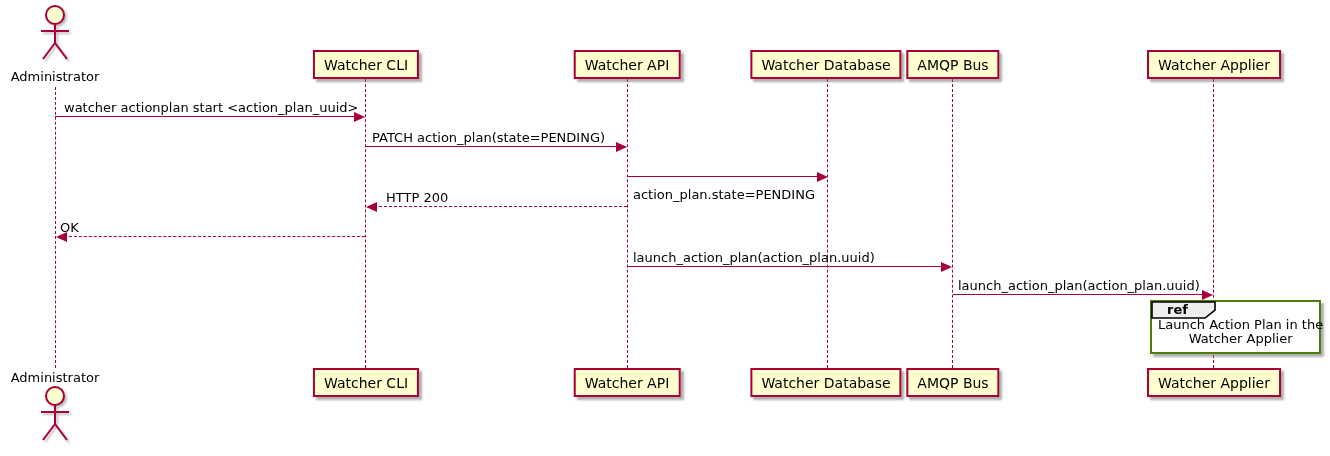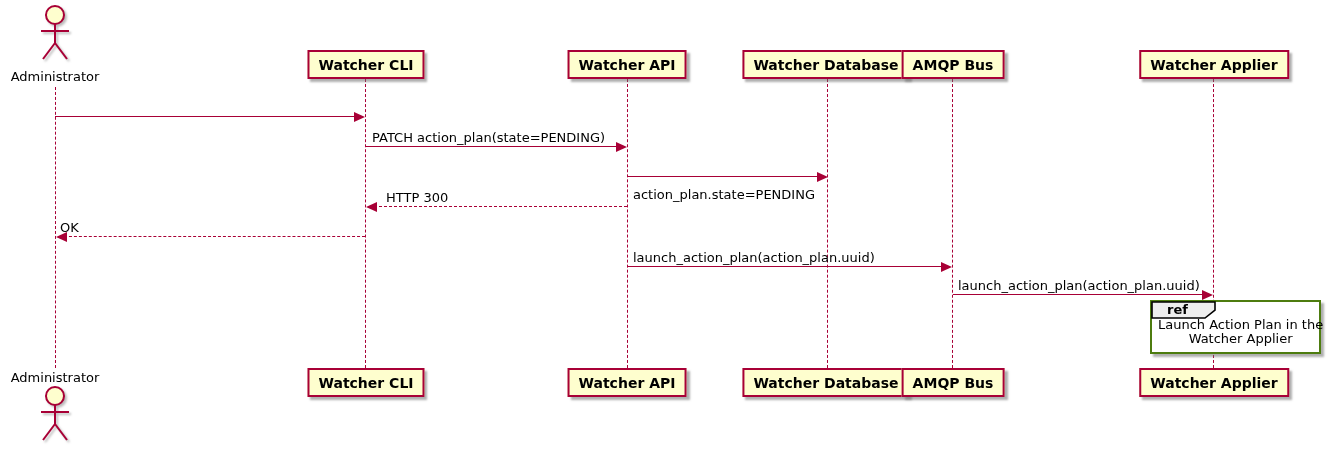--- a/index.html
+++ b/index.html
@@ -25,21 +25,20 @@
     box-sizing:border-box;
     background:#FEFECE;
     border:2px solid #A80036;
     height:29px;
     padding:0 9px;
     display:flex;align-items:center;justify-content:center;
     font-size:14px;
     white-space:nowrap;
     box-shadow:3px 3px 2px rgba(110,110,110,0.55);
     z-index:3;
-    font-weight:bold;
   }
   
   .actor-figure{position:absolute;z-index:3;filter:drop-shadow(2.5px 2.5px 1px rgba(120,120,120,0.5));}
   .actor-label{
     position:absolute;transform:translateX(-50%);
     font-size:13px;white-space:nowrap;z-index:3;
   }
   
   .msg-label{position:absolute;font-size:13px;white-space:nowrap;z-index:2;}
   .msg-line{position:absolute;height:0;z-index:2;}
@@ -89,32 +88,33 @@
     <line x1="18" y1="39" x2="30" y2="55" stroke="#A80036" stroke-width="2"></line>
   </svg>
   <div class="actor-label" style="left:55px;top:69px;">Administrator</div>
 
   <div class="participant" style="left:366px;top:50px;">Watcher CLI</div>
   <div class="participant" style="left:627px;top:50px;">Watcher API</div>
   <div class="participant" style="left:826px;top:50px;">Watcher Database</div>
   <div class="participant" style="left:953px;top:50px;">AMQP Bus</div>
   <div class="participant" style="left:1214px;top:50px;">Watcher Applier</div>
 
+  <div class="msg-label" style="left:64px;top:100px;">watcher actionplan start &lt;action_plan_uuid&gt;</div>
   <div class="msg-line solid" style="left:55px;top:116px;width:302px;"></div>
   <div class="arrow-head right" style="left:354px;top:112px;"></div>
 
   <div class="msg-label" style="left:372px;top:130px;">PATCH action_plan(state=PENDING)</div>
   <div class="msg-line solid" style="left:366px;top:146px;width:253px;"></div>
   <div class="arrow-head right" style="left:616px;top:142px;"></div>
 
   <div class="msg-label" style="left:633px;top:160px;margin-top:27px;">action_plan.state=PENDING</div>
   <div class="msg-line solid" style="left:628px;top:176px;width:192px;"></div>
   <div class="arrow-head right" style="left:817px;top:172px;"></div>
 
-  <div class="msg-label" style="left:386px;top:190px;">HTTP 300</div>
+  <div class="msg-label" style="left:386px;top:190px;">HTTP 200</div>
   <div class="msg-line dashed" style="left:374px;top:206px;width:253px;"></div>
   <div class="arrow-head left" style="left:366px;top:202px;"></div>
 
   <div class="msg-label" style="left:60px;top:220px;">OK</div>
   <div class="msg-line dashed" style="left:64px;top:236px;width:301px;"></div>
   <div class="arrow-head left" style="left:56px;top:232px;"></div>
 
   <div class="msg-label" style="left:633px;top:250px;">launch_action_plan(action_plan.uuid)</div>
   <div class="msg-line solid" style="left:628px;top:266px;width:316px;"></div>
   <div class="arrow-head right" style="left:941px;top:262px;"></div>

